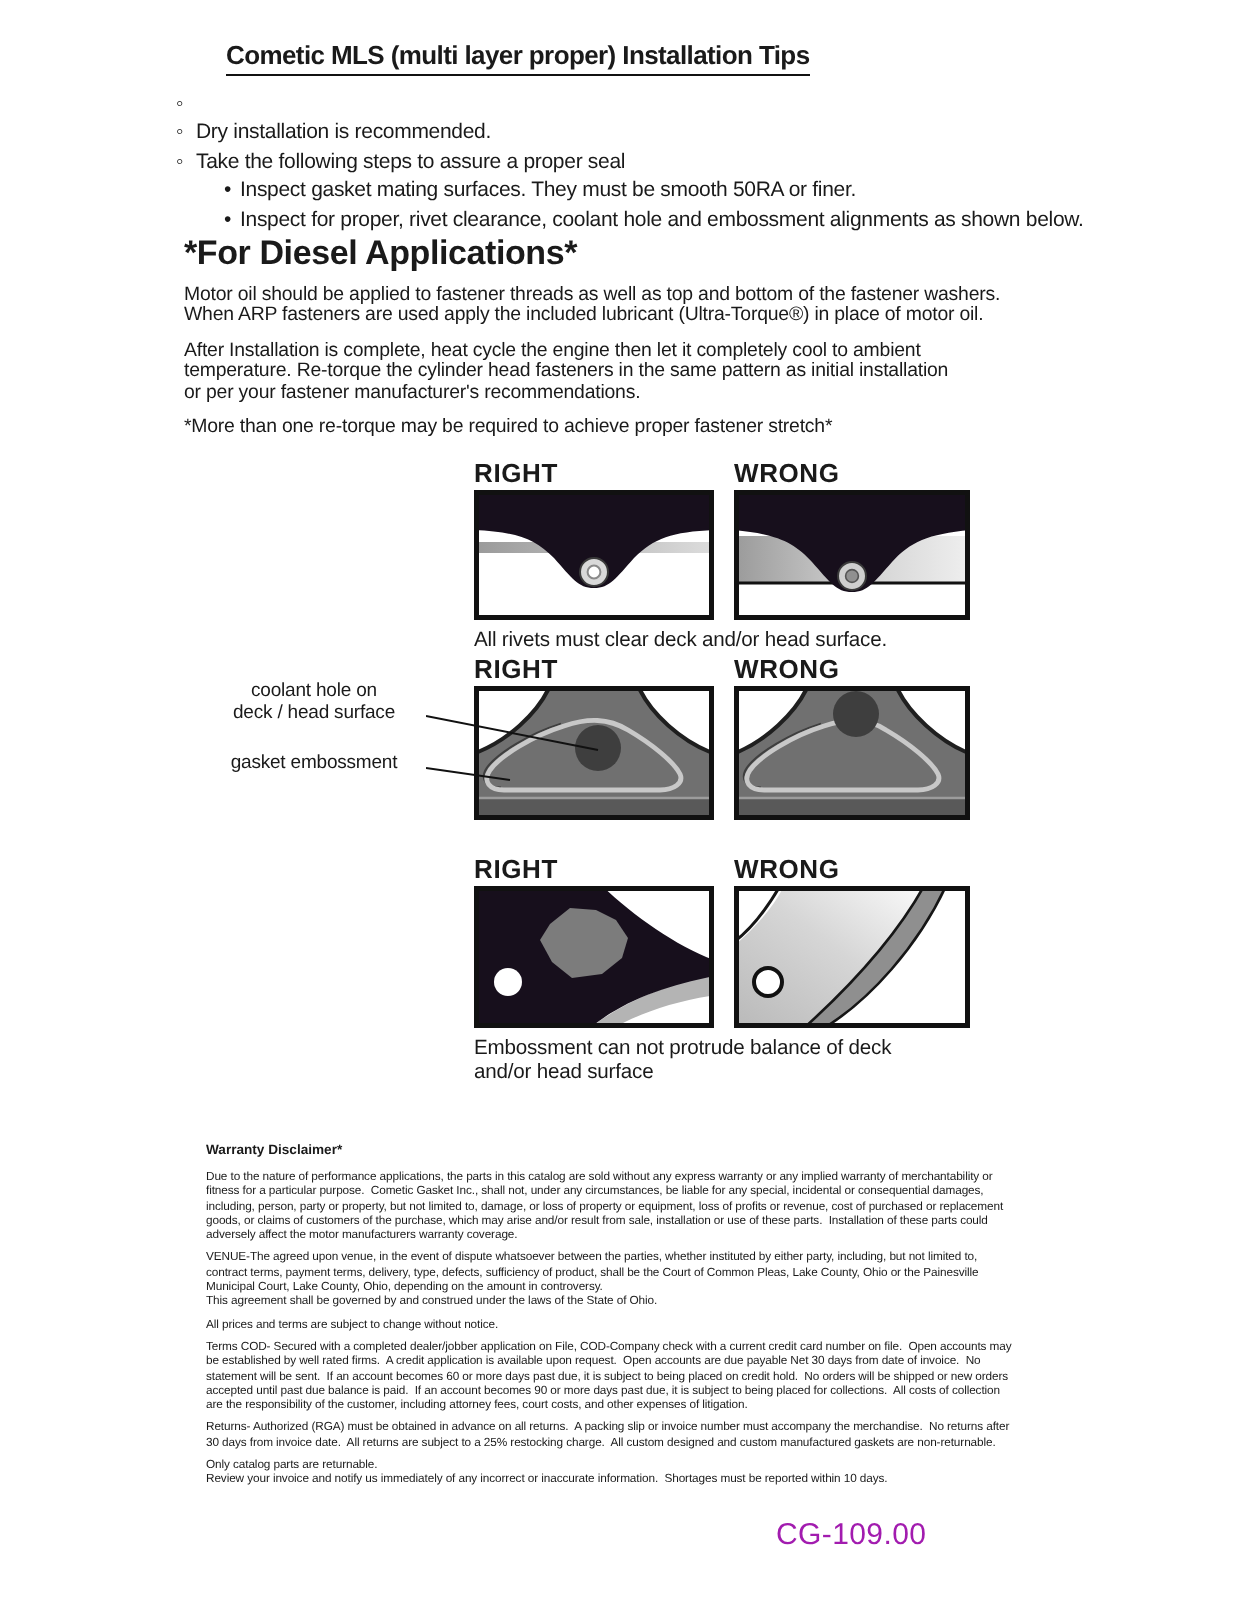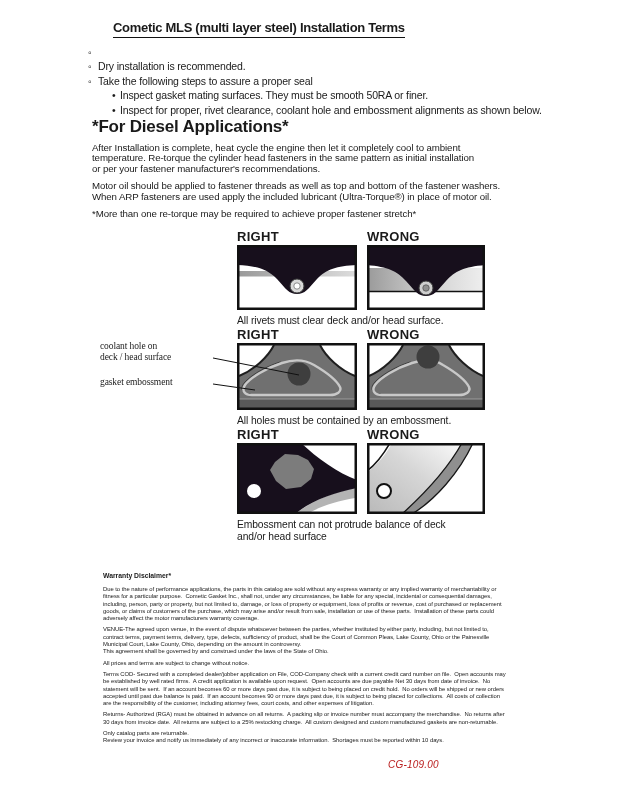--- a/index.html
+++ b/index.html
@@ -30,39 +30,39 @@
   
   .diagram { position:absolute; left:237px; width:260px; }
   .dg-labels { display:flex; gap:10px; }
   .dg-labels .dg-label { width:120px; text-align:left; font-weight:bold; font-size:13px; letter-spacing:0.3px; line-height:14px; }
   .dg-labels .dg-label.w2 { width:118px; }
   .dg-panels { display:flex; gap:10px; margin-top:1px; }
   .dg-panels svg { display:block; }
   .dg-caption { font-size:10.3px; letter-spacing:-0.1px; margin-top:5px; line-height:11.5px; white-space:pre-line; }
 
   
-  .annot { position:absolute; text-align:left; font-size:9.5px; line-height:10.5px;
-           letter-spacing:-0.1px; white-space:pre-line; width:114px; left:100px;font-family:Liberation Serif, serif; }
+  .annot { position:absolute; text-align:center; font-size:9.5px; line-height:10.5px;
+           letter-spacing:-0.1px; white-space:pre-line; width:114px; left:100px; }
   .annot-coolant { top:341px; }
   .annot-emboss  { top:377px; }
   .connector-svg { position:absolute; left:213px; top:350px; pointer-events:none; }
 
   
   .warranty { position:absolute; left:103px; top:572px; width:445px; }
   .w-heading { font-size:6.8px; font-weight:bold; margin:0 0 7px 0; }
   .w-para { font-size:5.9px; line-height:7.3px; white-space:pre; letter-spacing:-0.05px; margin:0 0 4px 0; }
 
-  .page-number { position:absolute; left:388px; top:759px; font-size:10px; letter-spacing:0.2px; color:#b91c1c;font-style:italic; }
+  .page-number { position:absolute; left:388px; top:759px; font-size:15px; letter-spacing:0.2px; color:#a21caf; }
 </style>
 </head>
 <body>
 
 <div class="page">
 
-  <div class="title">Cometic MLS (multi layer steel) Installation Terms</div>
+  <div class="title">Cometic MLS (multi layer proper) Installation Tips</div>
 
   <div class="tips">
     <div class="tip-row">
       <span class="tip-marker">◦</span>
     </div>
     <div class="tip-row">
       <span class="tip-marker">◦</span>
       <span>Dry installation is recommended.</span>
     </div>
     <div class="tip-row">
@@ -74,25 +74,25 @@
       <span>Inspect gasket mating surfaces.  They must be smooth 50RA or finer.</span>
     </div>
     <div class="tip-row sub">
       <span class="tip-marker">•</span>
       <span>Inspect for proper, rivet clearance, coolant hole and embossment alignments as shown below.</span>
     </div>
   </div>
 
   <div class="diesel">
     <div class="diesel-heading">*For Diesel Applications*</div>
+    <div class="para">Motor oil should be applied to fastener threads as well as top and bottom of the fastener washers.
+When ARP fasteners are used apply the included lubricant (Ultra-Torque®) in place of motor oil.</div>
     <div class="para">After Installation is complete, heat cycle the engine then let it completely cool to ambient
 temperature. Re-torque the cylinder head fasteners in the same pattern as initial installation
 or per your fastener manufacturer's recommendations.</div>
-    <div class="para">Motor oil should be applied to fastener threads as well as top and bottom of the fastener washers.
-When ARP fasteners are used apply the included lubricant (Ultra-Torque®) in place of motor oil.</div>
     <div class="para">*More than one re-torque may be required to achieve proper fastener stretch*</div>
   </div>
 
   <div class="diagram" style="top:230px">
     <div class="dg-labels">
       <span class="dg-label">RIGHT</span>
       <span class="dg-label w2">WRONG</span>
     </div>
     <div class="dg-panels">
       <svg width="120" height="65" viewBox="0 0 120 65">
@@ -155,21 +155,20 @@
         <path d="M116,2 H82 C88,14 102,27 116,33 Z" fill="#fff"></path>
         <path d="M82,2 C88,14 102,27 116,33" fill="none" stroke="#1f1f1f" stroke-width="2"></path>
         <rect x="0" y="56" width="118" height="11" fill="#595959"></rect>
         <line x1="0" y1="56" x2="118" y2="56" stroke="#9c9c9c" stroke-width="1.2"></line>
         <path d="M13.5,50.8 C6.5,50.8 2.5,46.8 6.5,40.8 C11.5,33.8 27.5,23.8 43.5,18.8" fill="none" stroke="#3f3f3f" stroke-width="1"></path>
         <path d="M15,52 C8,52 4,48 8,42 C13,35 29,25 45,20 C57,16 67,16 76,22 C88,29 99,38 102,44 C104,48.5 99,52 92,52 Z" fill="none" stroke="#c8c8c8" stroke-width="2.4"></path>
         <circle cx="61" cy="14" r="11.5" fill="#3e3e3e"></circle>
         <rect x="1.25" y="1.25" width="115.5" height="64.5" fill="none" stroke="#111" stroke-width="2.5"></rect>
       </svg>
     </div>
-    <div class="dg-caption">All holes must be contained by an embossment.</div>
   </div>
 
   <div class="annot annot-coolant">coolant hole on
 deck / head surface</div>
   <div class="annot annot-emboss">gasket embossment</div>
   <svg class="connector-svg" width="92" height="46" viewBox="0 0 92 46">
     <line x1="0" y1="8" x2="86" y2="25" stroke="#111" stroke-width="1"></line>
     <line x1="0" y1="34" x2="42" y2="40" stroke="#111" stroke-width="1"></line>
   </svg>
 

